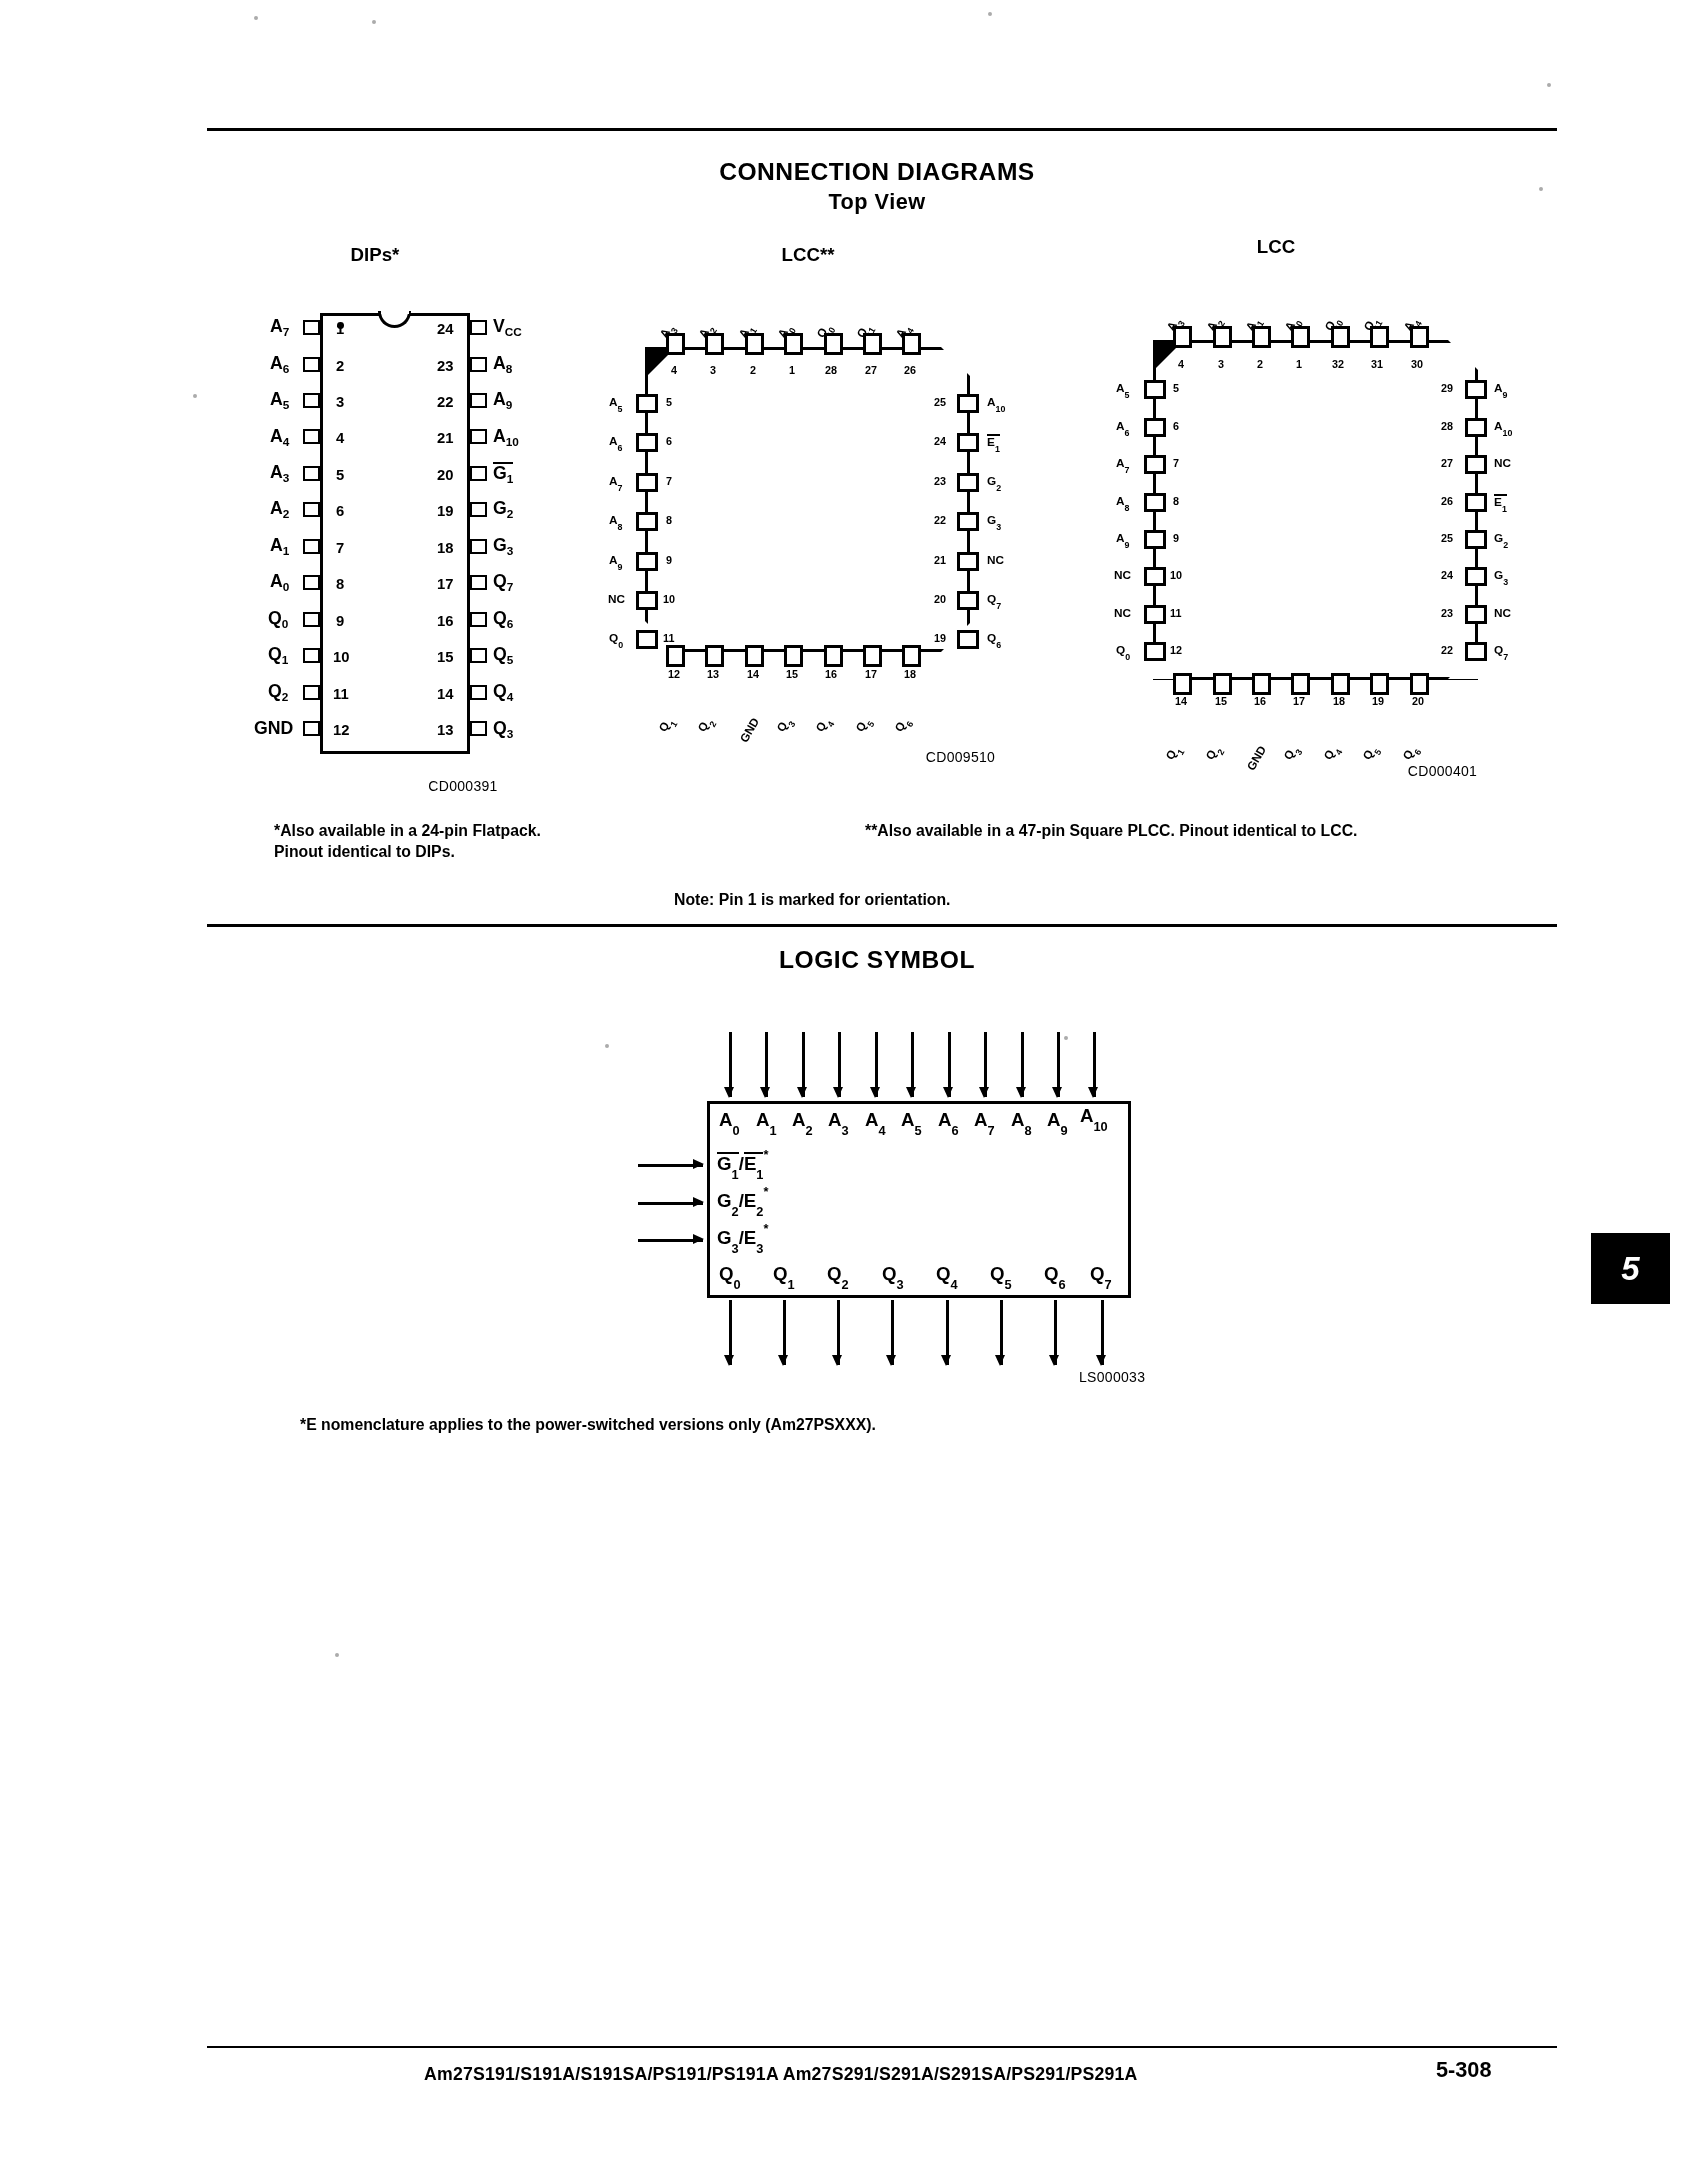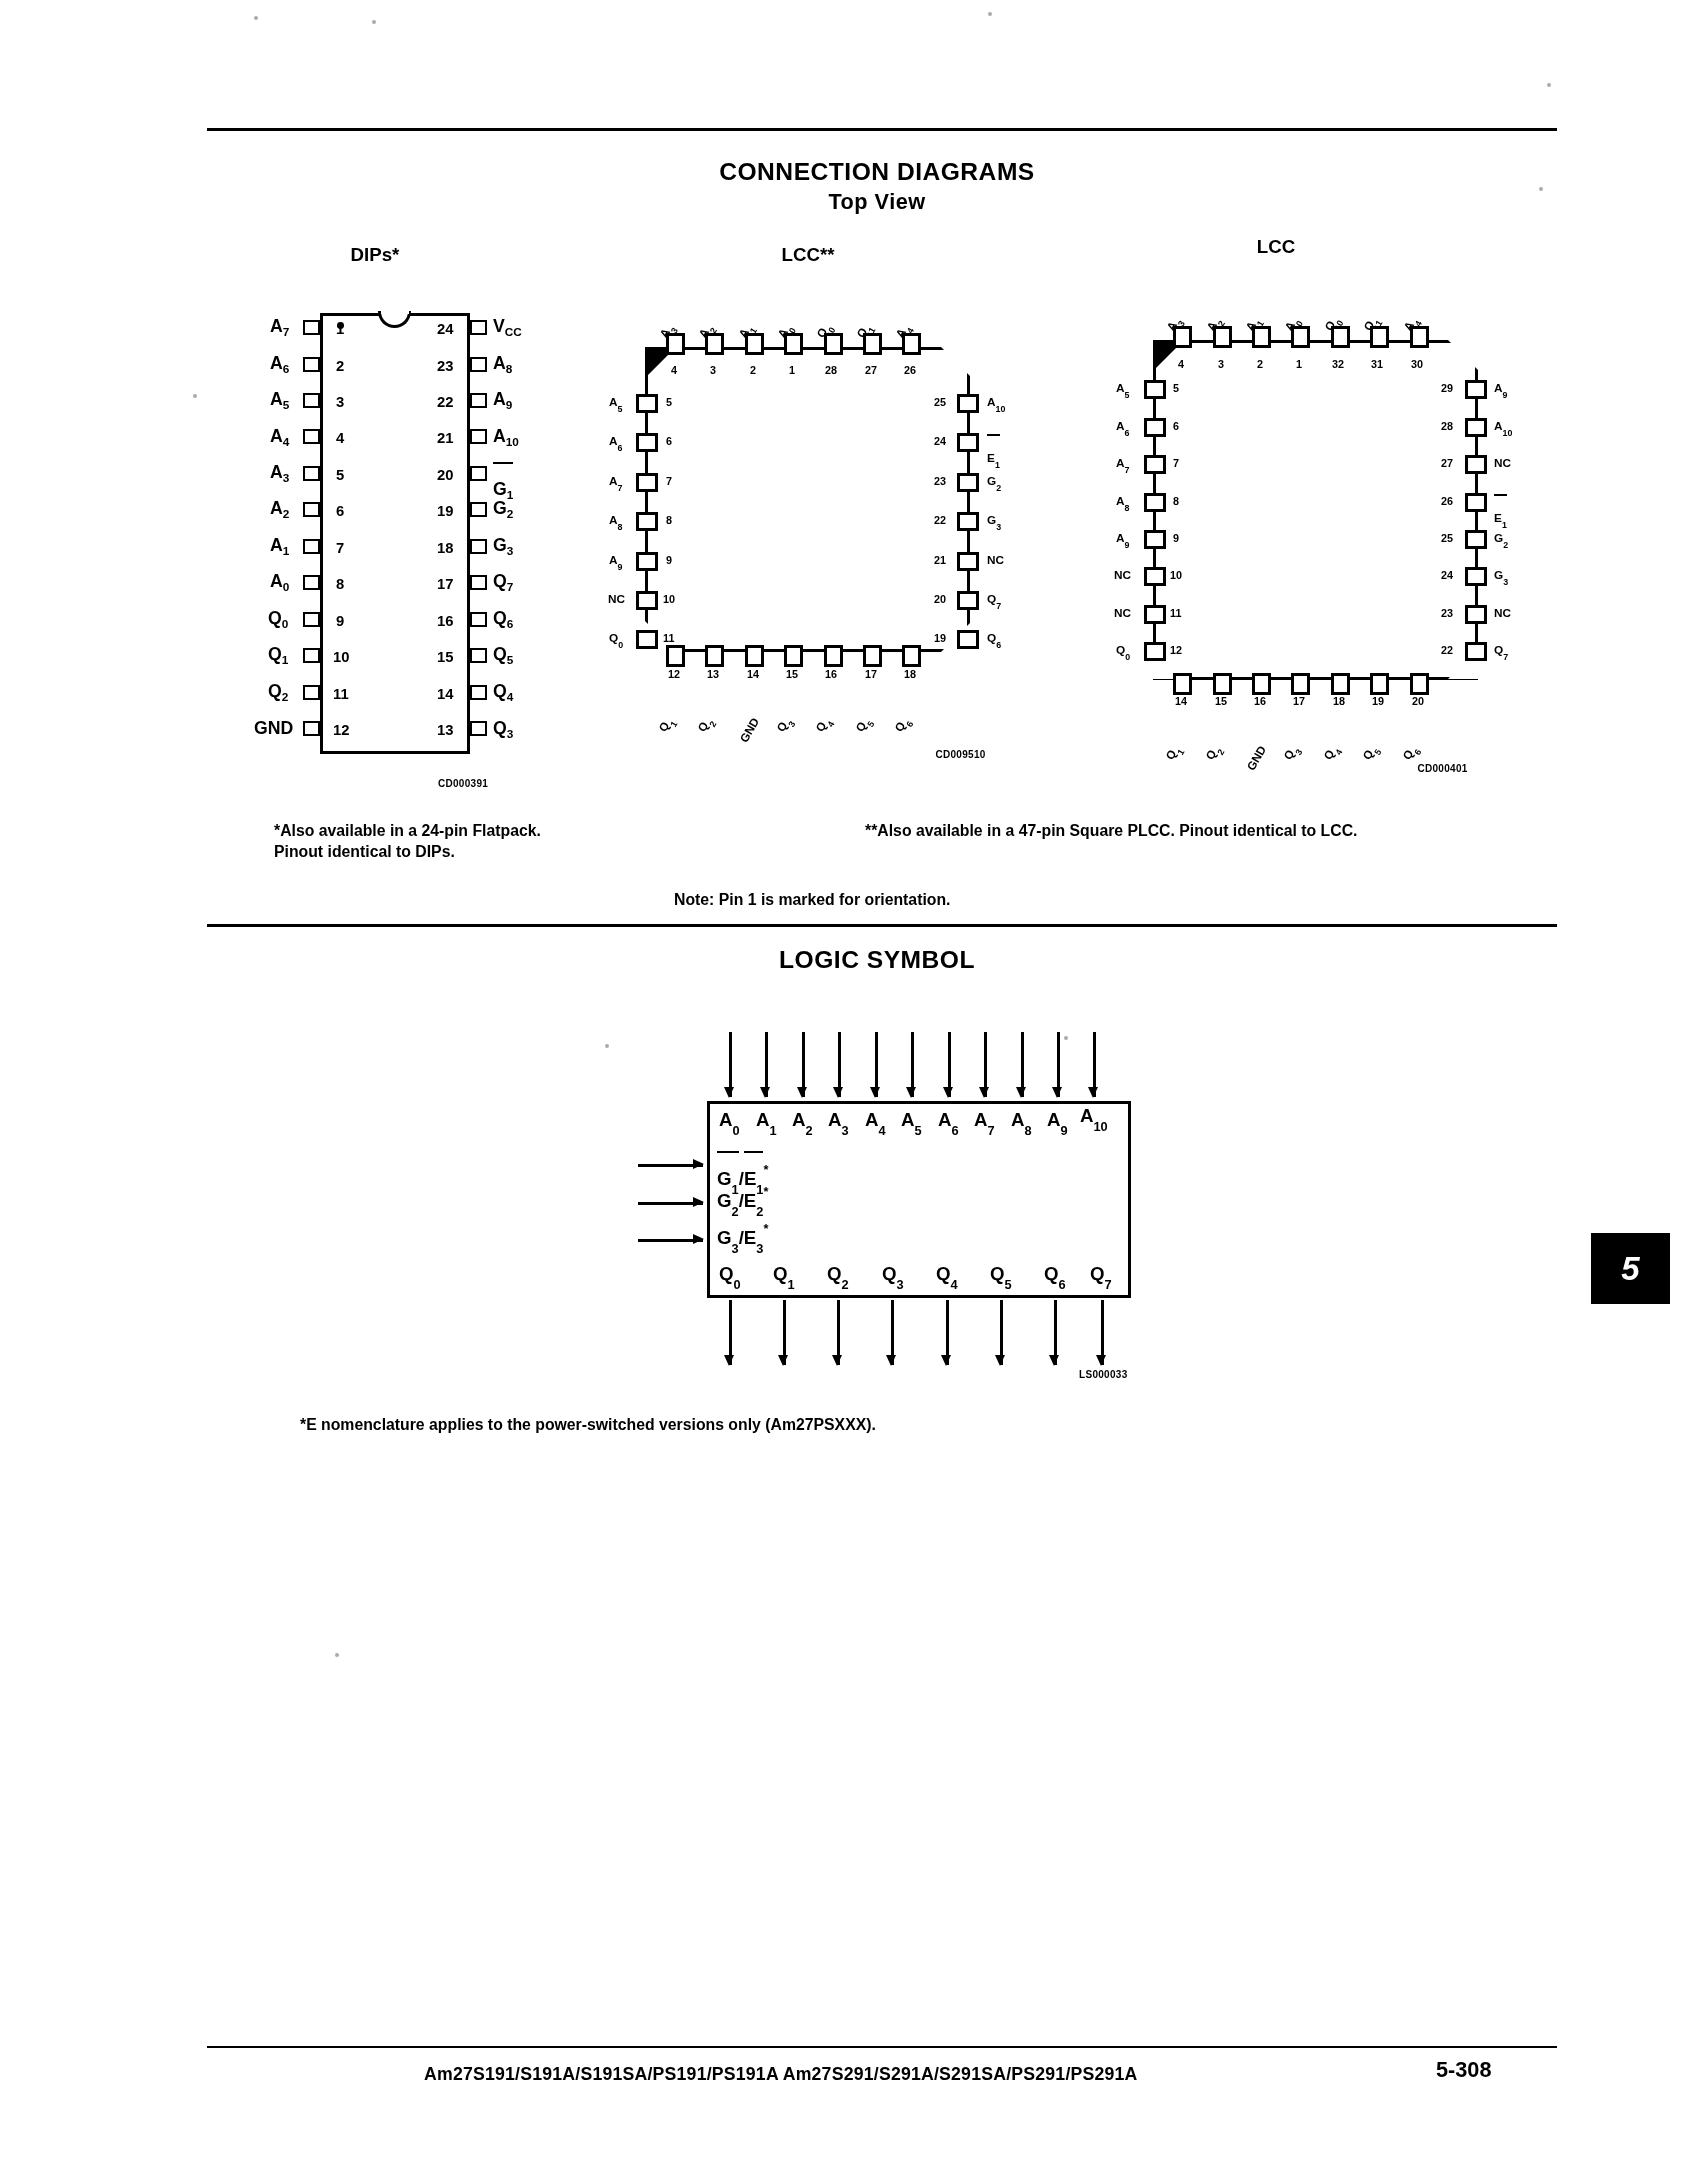--- a/index.html
+++ b/index.html
@@ -44,24 +44,23 @@
     font-size: 21.7px;
   }
   .pkg-label {
     position: absolute;
     font-weight: bold;
     font-size: 18.7px;
     text-align: center;
   }
   .code-label {
     position: absolute;
-    font-size: 10px;
+    font-size: 14px;
     text-align: center;
     letter-spacing: 0.3px;
-    font-weight: bold;
   }
   .note {
     position: absolute;
     font-size: 15.8px;
     font-weight: bold;
     line-height: 1.35;
   }
 
   
   .dip-body {
@@ -111,21 +110,21 @@
     white-space: nowrap;
   }
   .sig sub {
     font-size: 11.8px;
     vertical-align: baseline;
     position: relative;
     top: 3.9px;
   }
   .ovl {
     border-top: 2px solid #000;
-    padding-top: 16px;
+    padding-top: 0px;
     display: inline-block;
     line-height: 1.05;
   }
 
   
   .lcc-body {
     position: absolute;
     border: 3.9px solid #000;
     box-sizing: border-box;
     background: #fff;

